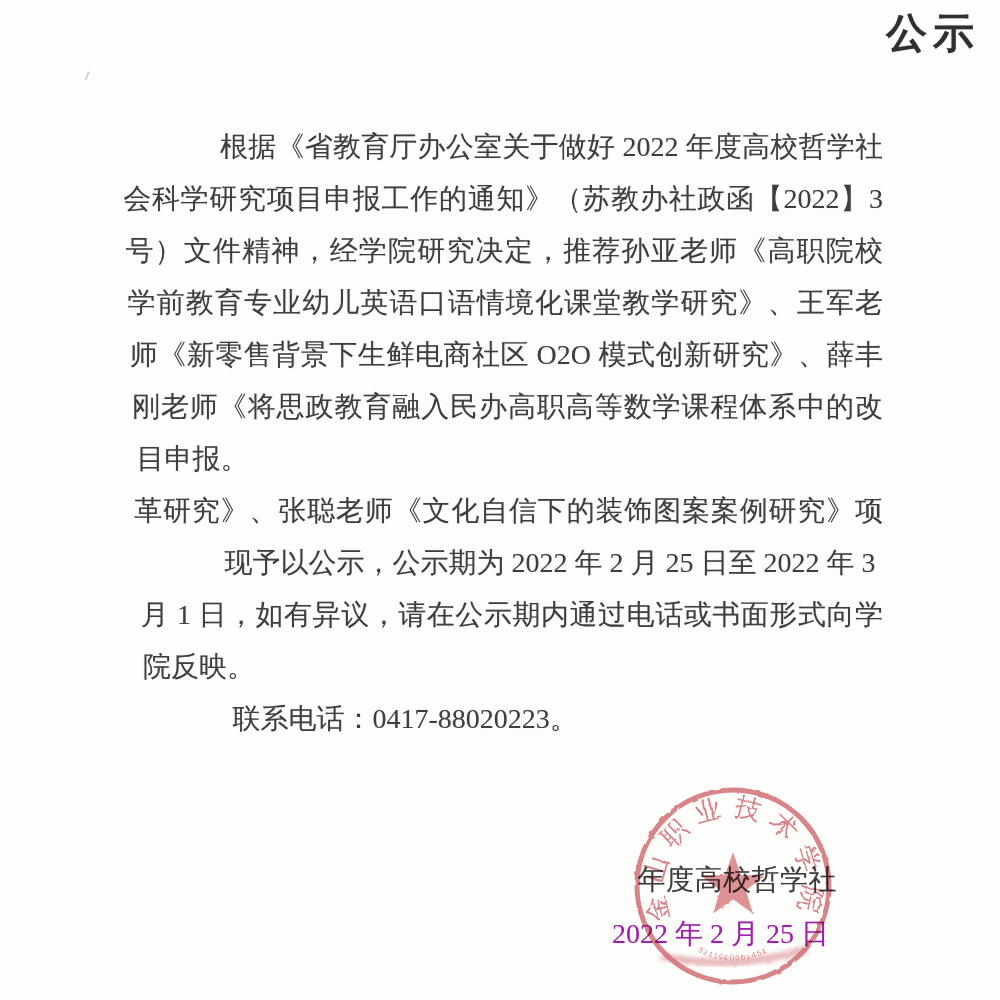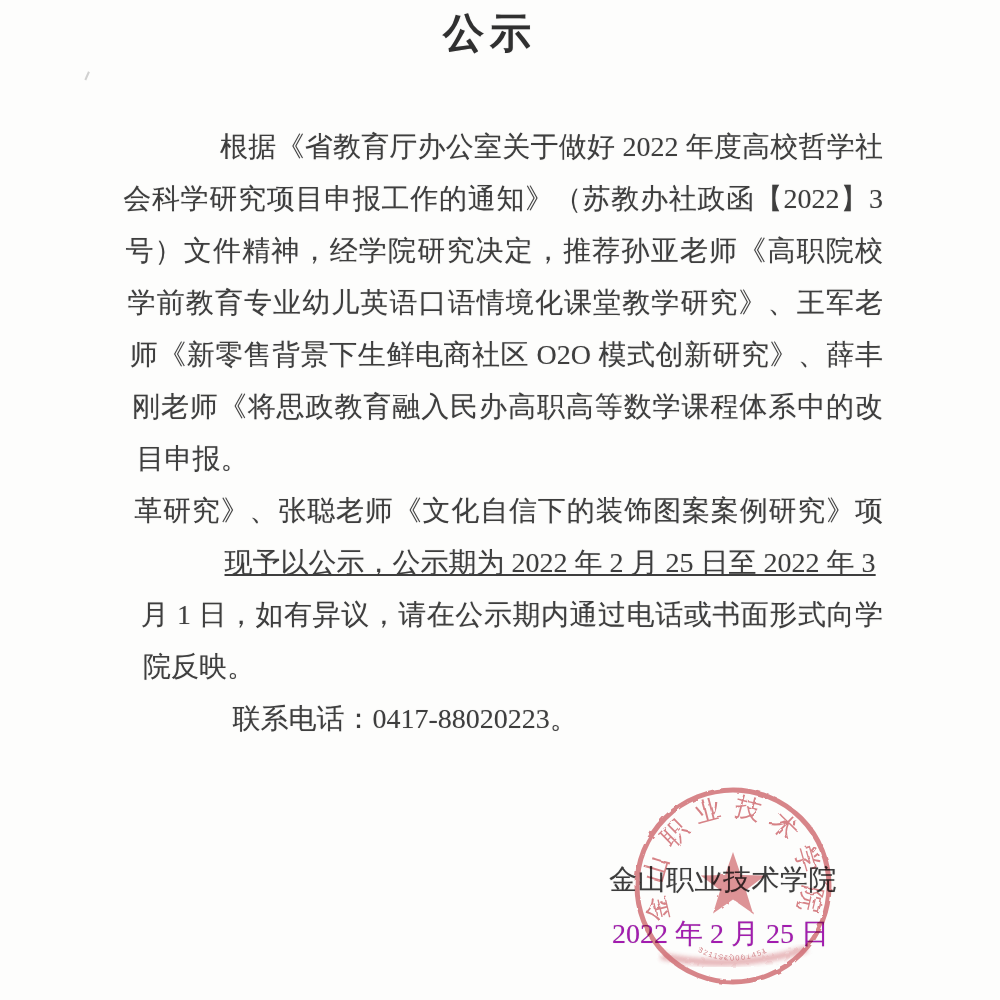--- a/index.html
+++ b/index.html
@@ -6,21 +6,21 @@
   .page{
     position:relative;
     width:1000px;height:1000px;
     background:#fdfdfc;
     overflow:hidden;
     font-family:"Liberation Serif","DejaVu Serif",serif;
   }
   
   .doc-title{
     position:absolute;left:0;top:8px;width:980px;
-    text-align:center;
+    text-align:right;
     font-family:"Liberation Sans","DejaVu Sans",sans-serif;
     font-weight:600;
     font-size:41px;line-height:50px;
     letter-spacing:6px;
     color:#303030;
     text-shadow:0 0 1px rgba(70,70,70,.35);
   }
   
   .body-block{
     position:absolute;left:0;top:121px;width:1000px;
@@ -30,21 +30,21 @@
   }
   .bodyline{
     height:52px;line-height:52px;
     margin-left:calc(93px + var(--i) * 2.2px);
     width:calc(762px - var(--i) * 2.2px);
     white-space:nowrap;
     overflow:visible;
   }
   .jt{ text-align:justify; text-align-last:justify; white-space:normal; }
   .indent1{ text-indent:99px; }
-  .indent2{ text-indent:86px;text-decoration:underline; }
+  .indent2{ text-indent:86px; }
   .indent3{ padding-left:85px; }
   
   .sig-org{
     position:absolute;top:854px;right:163px;
     height:52px;line-height:52px;
     font-size:28px;color:#3c3c3c;letter-spacing:.5px;
     text-shadow:0 0 1px rgba(90,90,90,.35);
     z-index:2;
   }
   .sig-date{
@@ -89,21 +89,21 @@
     <div class="bodyline jt" style="--i:4">师《新零售背景下生鲜电商社区 O2O 模式创新研究》、薛丰</div>
     <div class="bodyline jt" style="--i:5">刚老师《将思政教育融入民办高职高等数学课程体系中的改</div>
     <div class="bodyline" style="--i:7">目申报。</div>
     <div class="bodyline jt" style="--i:6">革研究》、张聪老师《文化自信下的装饰图案案例研究》项</div>
     <div class="bodyline indent2" style="--i:8">现予以公示，公示期为 2022 年 2 月 25 日至 2022 年 3</div>
     <div class="bodyline jt" style="--i:9">月 1 日，如有异议，请在公示期内通过电话或书面形式向学</div>
     <div class="bodyline" style="--i:10">院反映。</div>
     <div class="bodyline indent3" style="--i:12">联系电话：0417-88020223。</div>
   </div>
 
-  <div class="sig-org">金山职业技术学院</div>
+  <div class="sig-org">年度高校哲学社</div>
   <div class="sig-date">2022 年 2 月 25 日</div>
 
   <svg class="seal" viewBox="0 0 200 200">
     <defs>
       <filter id="rough" x="-10%" y="-10%" width="120%" height="120%">
         <feTurbulence type="fractalNoise" baseFrequency="0.12" numOctaves="2" result="n"></feTurbulence>
         <feDisplacementMap in="SourceGraphic" in2="n" scale="3"></feDisplacementMap>
       </filter>
       <filter id="smear" x="-30%" y="-30%" width="160%" height="160%">
         <feGaussianBlur stdDeviation="2.2"></feGaussianBlur>

